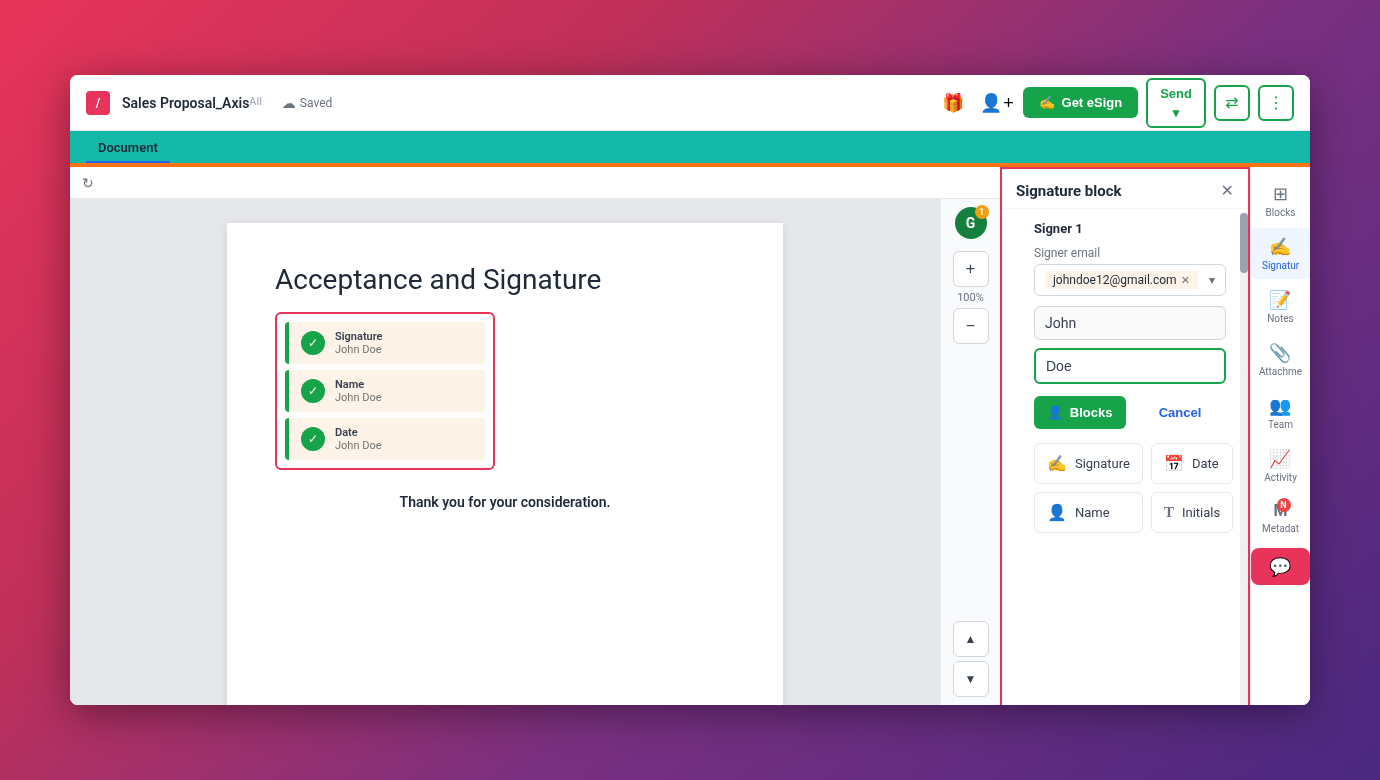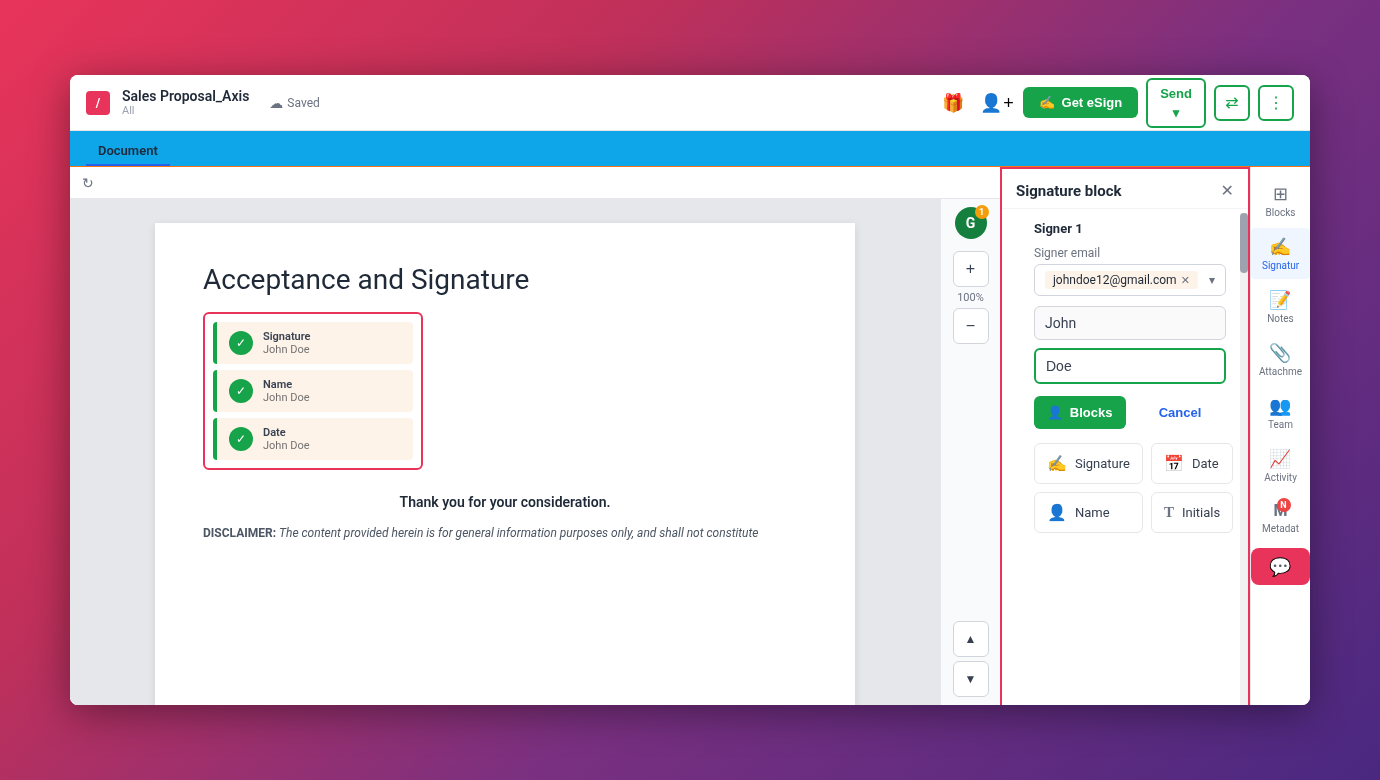--- a/index.html
+++ b/index.html
@@ -41,21 +41,21 @@
       border-radius: 4px;
       display: flex;
       align-items: center;
       justify-content: center;
       color: white;
       font-weight: bold;
       font-size: 12px;
     }
     .doc-info {
       display: flex;
-      flex-direction: column;
+      flex-direction: row;
     }
     .doc-title {
       font-size: 14px;
       font-weight: 600;
       color: #1f2937;
     }
     .doc-subtitle {
       font-size: 11px;
       color: #9ca3af;
     }
@@ -124,26 +124,26 @@
       border-radius: 6px;
       cursor: pointer;
       display: flex;
       align-items: center;
       justify-content: center;
       font-size: 16px;
     }
     
     .sub-nav {
       height: 36px;
-      border-bottom: 1px solid #f97316;
+      border-bottom: 4px solid #f97316;
       display: flex;
       align-items: flex-end;
       padding: 0 16px;
       flex-shrink: 0;
-      background: #0ea5e9;
+      background: #14b8a6;
     }
     .sub-nav-tab {
       padding: 6px 12px;
       font-size: 13px;
       font-weight: 600;
       color: #1f2937;
       border-bottom: 2px solid #2563eb;
       cursor: pointer;
     }
     
@@ -179,21 +179,21 @@
       flex: 1;
       overflow-y: auto;
       padding: 24px 40px;
       background: #e5e7eb;
       display: flex;
       flex-direction: column;
       align-items: center;
     }
     .doc-page {
       background: white;
-      width: 700px;
+      width: 556px;
       min-height: 500px;
       padding: 40px 48px;
       box-shadow: 0 2px 8px rgba(0,0,0,0.1);
     }
     .doc-heading {
       font-size: 28px;
       font-weight: 400;
       color: #1f2937;
       margin-bottom: 16px;
     }
@@ -593,24 +593,20 @@
               <div class="sig-item">
                 <div class="sig-check">✓</div>
                 <div class="sig-info">
                   <span class="sig-label">Date</span>
                   <span class="sig-name">John Doe</span>
                 </div>
               </div>
             </div>
 
             <p class="thank-you">Thank you for your consideration.</p>
-            <p class="disclaimer">
-              <strong>DISCLAIMER:</strong>
-              <em> The content provided herein is for general information purposes only, and shall not constitute</em>
-            </p>
           </div>
         </div>
 
         <div class="scroll-controls">
 
           <div class="grammarly-btn" style="position:relative;margin-bottom:8px;">
             <div class="grammarly-icon">G</div>
             <div class="grammarly-badge">1</div>
           </div>
           <button class="scroll-btn">+</button>

